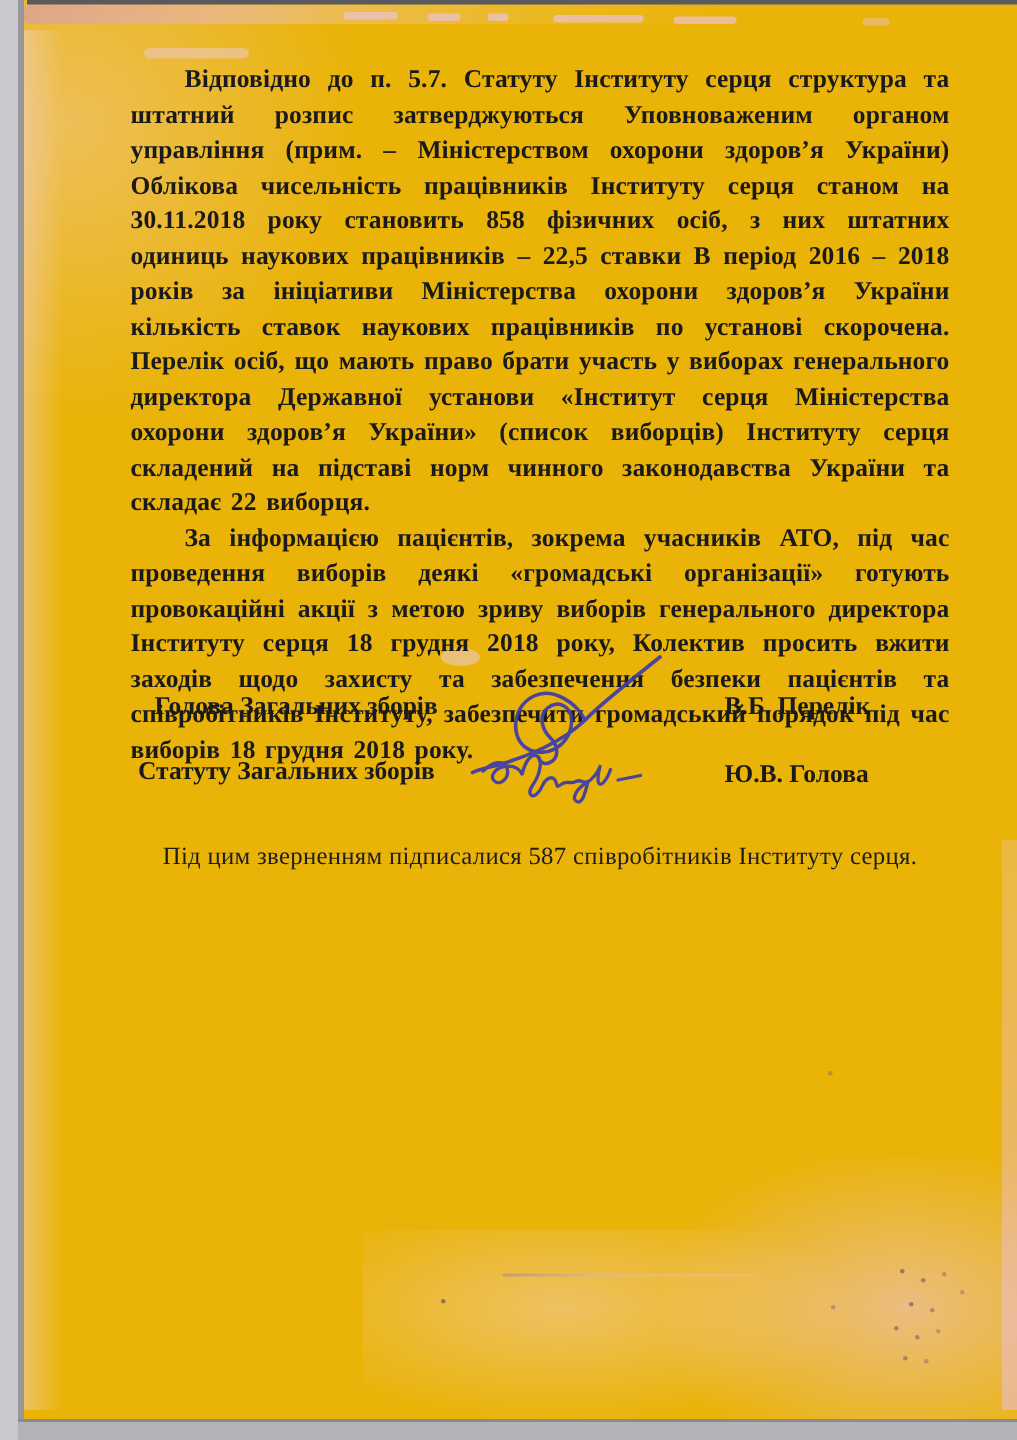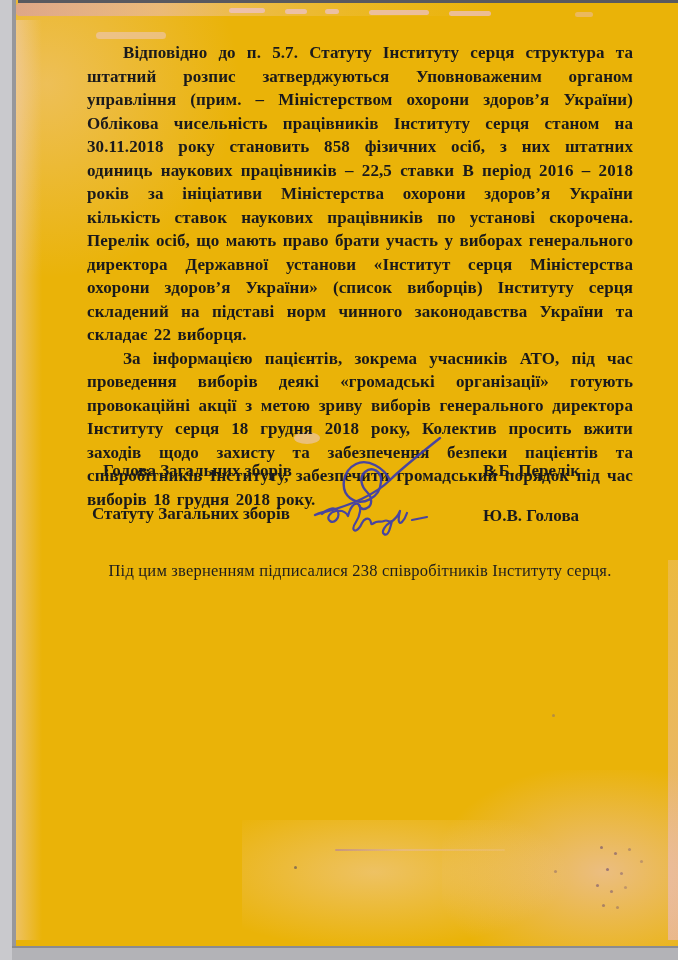--- a/index.html
+++ b/index.html
@@ -140,20 +140,20 @@
 
   <svg class="signature-svg" width="160" height="130" viewBox="0 0 160 130" fill="none">
     <g stroke="#3c3cac" stroke-linecap="round" stroke-linejoin="round" fill="none" opacity="0.92">
       <path stroke-width="2.4" d="M 152,14 C 132,30 114,44 102,56 C 96,44 80,34 68,40 C 54,47 52,66 62,74 C 74,83 92,74 93,58 C 94,47 84,42 77,48 C 71,53 73,62 79,68 C 85,74 84,82 79,84 C 76,86 72,85 71,81"></path>
       <path stroke-width="2.4" d="M 102,56 C 88,70 62,82 36,88 C 32,89 29,90 27,91"></path>
       <path stroke-width="2.2" d="M 34,90 C 40,84 48,82 50,88 C 52,94 46,100 42,97 C 38,94 42,88 48,87 C 54,86 58,88 60,92 M 60,92 C 62,84 66,78 70,80 C 74,82 72,92 68,98 C 66,101 64,104 66,106 C 68,108 72,104 74,99 M 74,99 C 76,95 80,93 82,96 C 84,99 82,102 86,99 C 90,96 92,99 96,97 C 100,95 100,99 104,97 M 104,97 C 102,105 100,113 96,110 C 93,108 97,101 103,98 C 106,96 110,92 112,87 M 112,87 C 110,95 110,101 114,98 C 116,96 118,92 119,89"></path>
       <path stroke-width="2.2" d="M 124,96 L 139,93"></path>
     </g>
   </svg>
 
-  <div class="footer-note">Під цим зверненням підписалися 238 співробітників Інституту серця.</div>
+  <div class="footer-note">Під цим зверненням підписалися 587 співробітників Інституту серця.</div>
 
   <div class="edge-left"></div>
   <div class="edge-top"></div>
   <div class="edge-right-dark"></div>
   <div class="edge-right-outer"></div>
   <div class="edge-bottom"></div>
 </div>
 
 </body></html>

